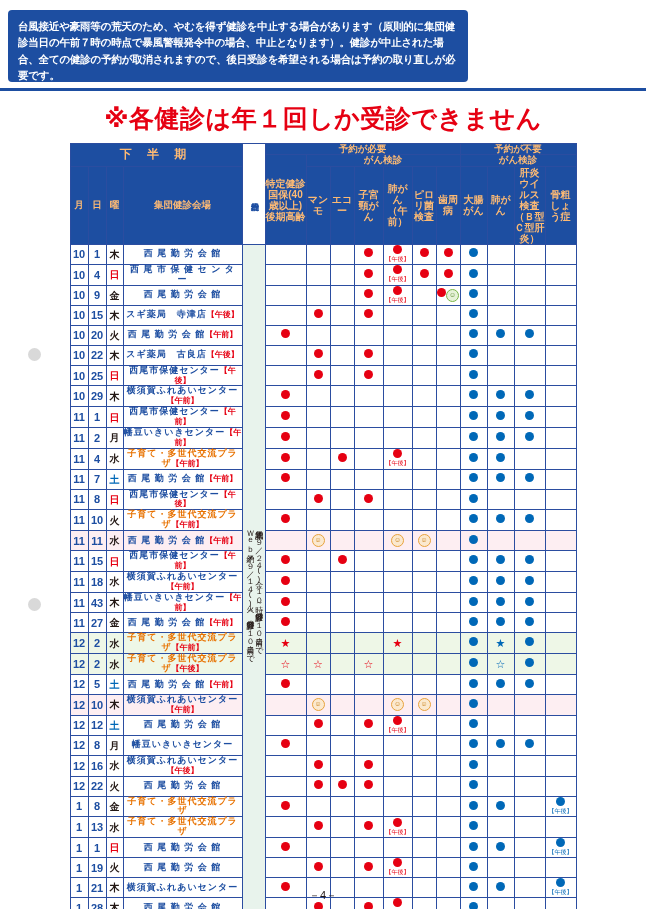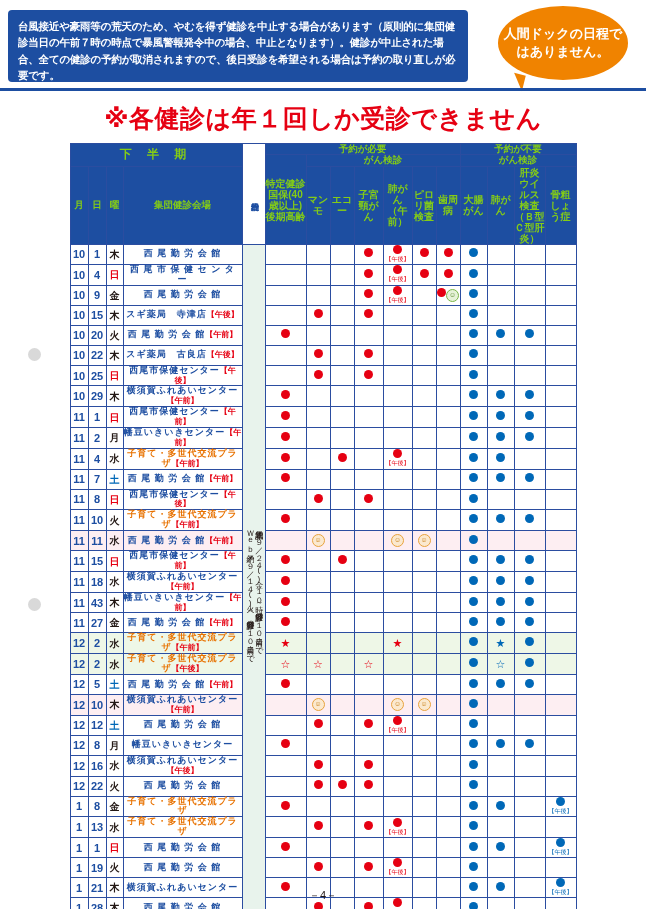--- a/index.html
+++ b/index.html
@@ -41,21 +41,21 @@
   
   .dot{position:absolute;left:28px;width:13px;height:13px;border-radius:50%;background:#d9d9d9;}
   #dot1{top:348px;} #dot2{top:598px;}
   
   .tbl-wrap{padding:0 0 0 0;display:flex;justify-content:center;}
   table.main{border-collapse:collapse;font-size:9px;table-layout:fixed;}
   table.main th,table.main td{
     border:1px solid #2b4da0;padding:0;text-align:center;vertical-align:middle;
     line-height:1.1;
   }
-  thead th{background:#1d4ea1;color:#84cc16;font-weight:bold;font-size:9.5px;}
+  thead th{background:#1d4ea1;color:#fdba74;font-weight:bold;font-size:9.5px;}
   thead th.white{background:#ffffff;color:#1d4ea1;}
   thead th.sub{font-size:10px;}
   .hdr-half{font-size:12px;letter-spacing:6px;}
   td.mon,td.day{width:17px;font-size:11px;font-weight:bold;color:#1d4ea1;height:19px;}
   td.wd{width:16px;font-size:10px;font-weight:bold;}
   td.wd.sun{color:#e60012;}
   td.wd.sat{color:#0068b7;}
   td.venue{width:118px;font-size:9px;color:#1d4ea1;font-weight:bold;letter-spacing:1px;margin-left:44px;}
   td.venue .pm{color:#e60012;font-size:8px;letter-spacing:0;}
   td.venue.orange{color:#e87200;}
@@ -76,21 +76,20 @@
   .face.grn{border-color:#7ab648;background:#e6f2d8;color:#5a8a2e;}
   .vwrap{display:flex;justify-content:center;align-items:flex-start;height:100%;}
   .vcol{writing-mode:vertical-rl;text-orientation:upright;font-size:8px;line-height:1.1;}
   .pagenum{position:absolute;left:0;right:0;bottom:6px;text-align:center;font-size:11px;color:#231815;}
 </style>
 </head>
 <body>
 
 <div class="top-wrap">
   <div class="notice">台風接近や豪雨等の荒天のため、やむを得ず健診を中止する場合があります（原則的に集団健診当日の午前７時の時点で暴風警報発令中の場合、中止となります）。健診が中止された場合、全ての健診の予約が取消されますので、後日受診を希望される場合は予約の取り直しが必要です。</div>
-  <div class="bubble">人間ドックの日程ではありません。</div>
   <div class="blue-rule"></div>
 </div>
 
 <div class="headline">※各健診は年１回しか受診できません</div>
 
 <div class="dot" id="dot1"></div>
 <div class="dot" id="dot2"></div>
 
 <div class="tbl-wrap">
 <table class="main">

